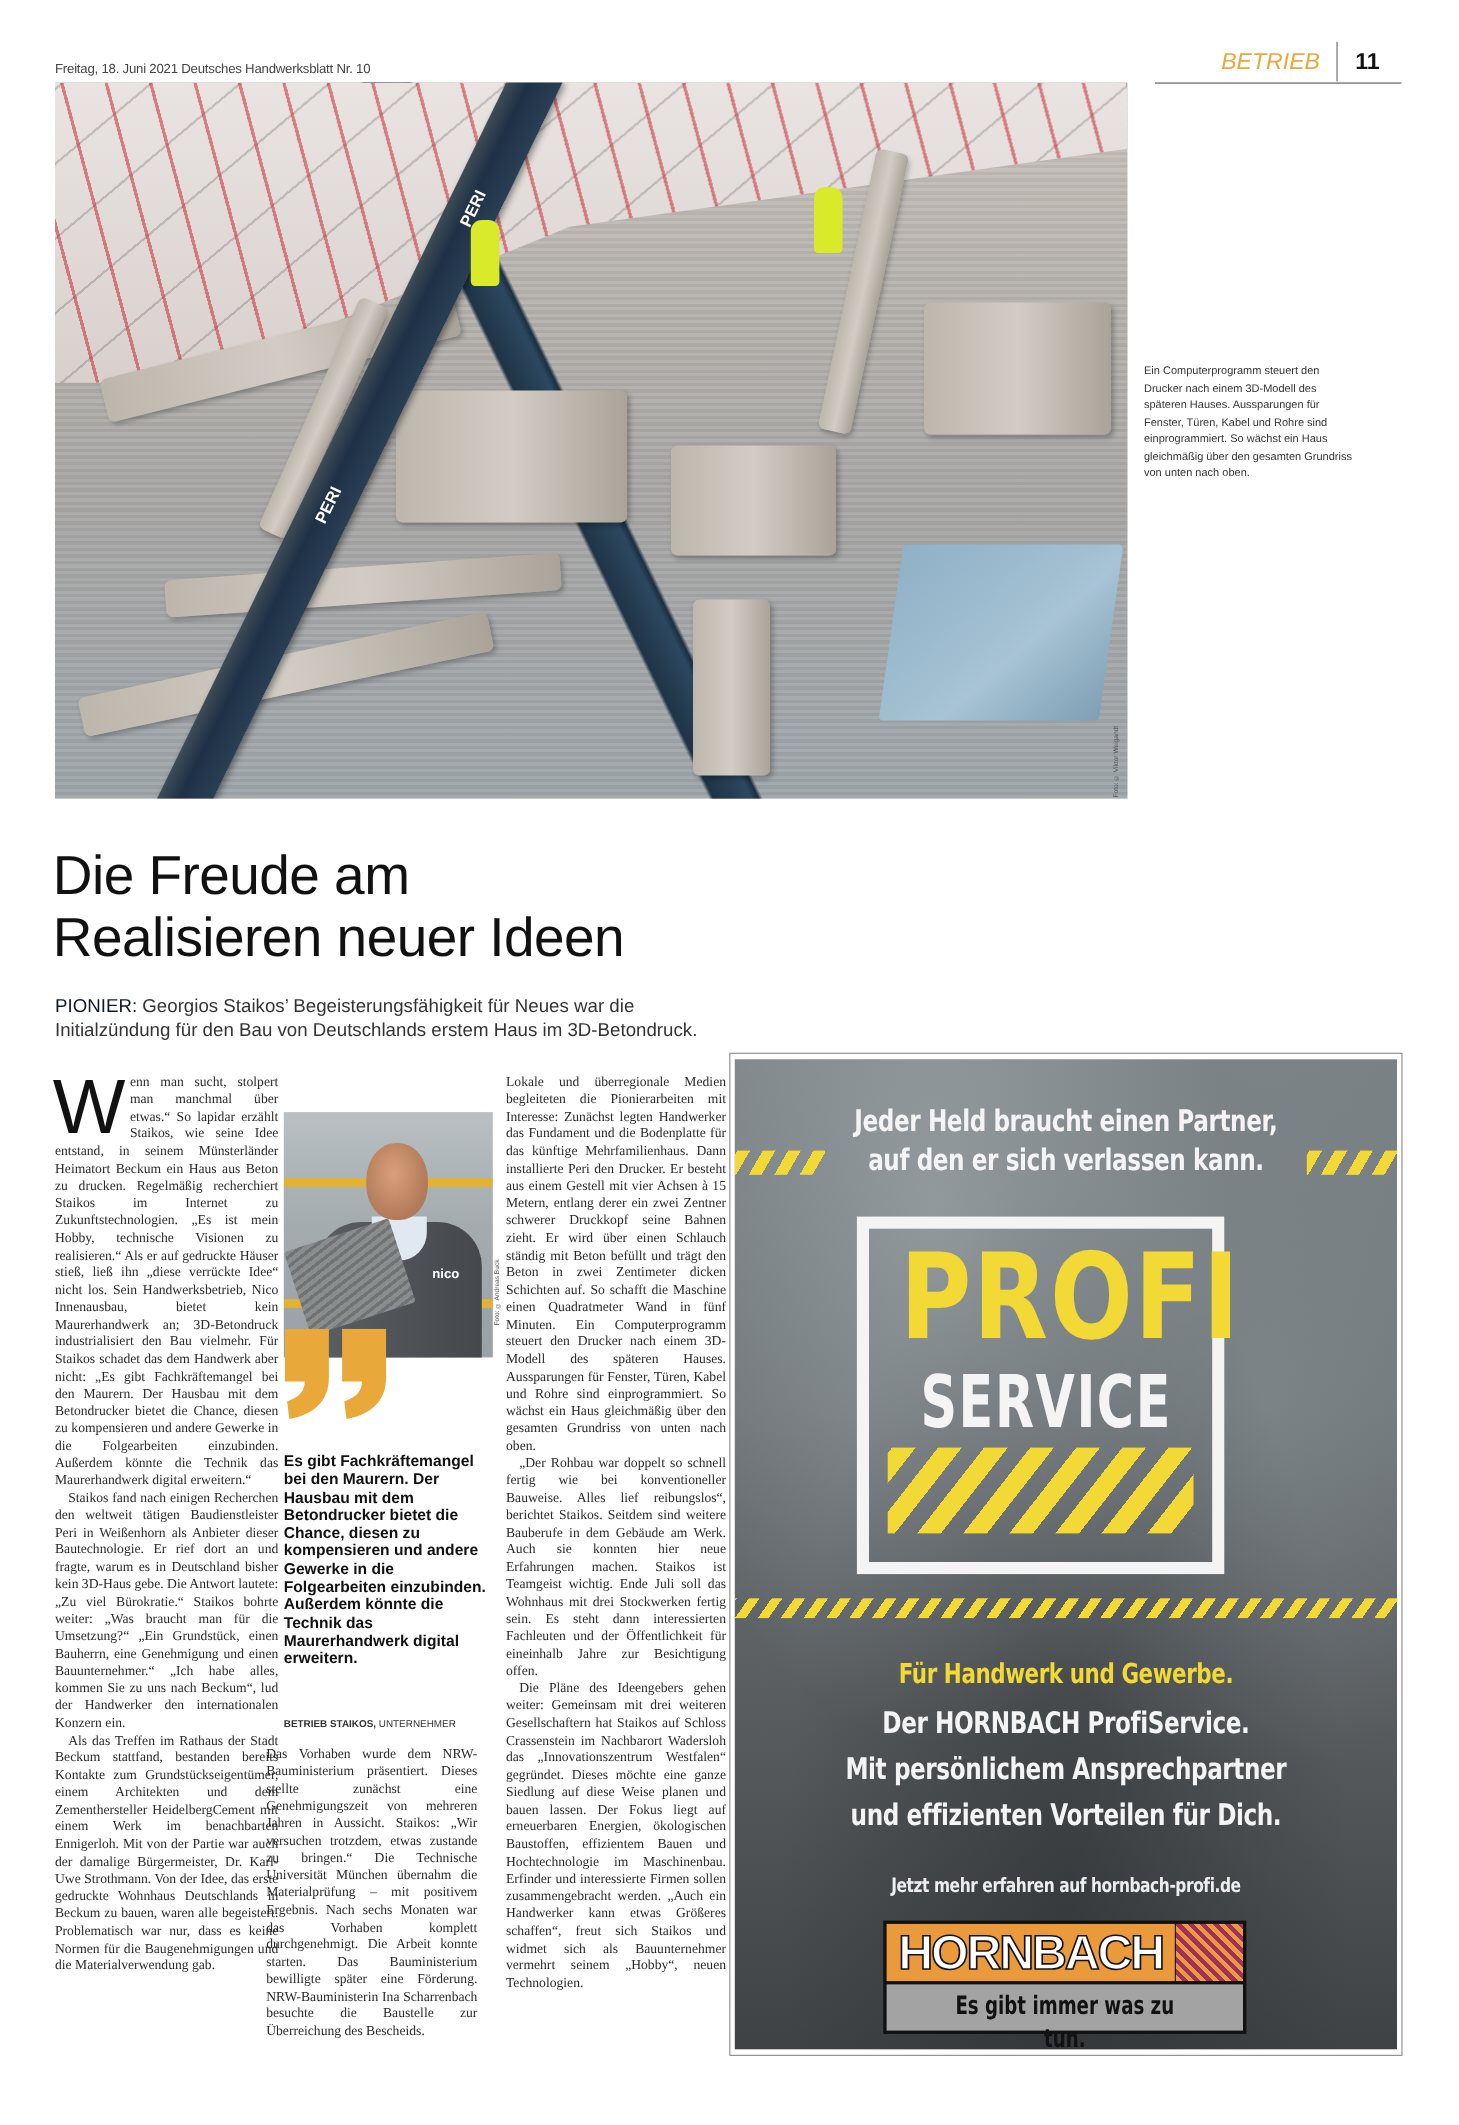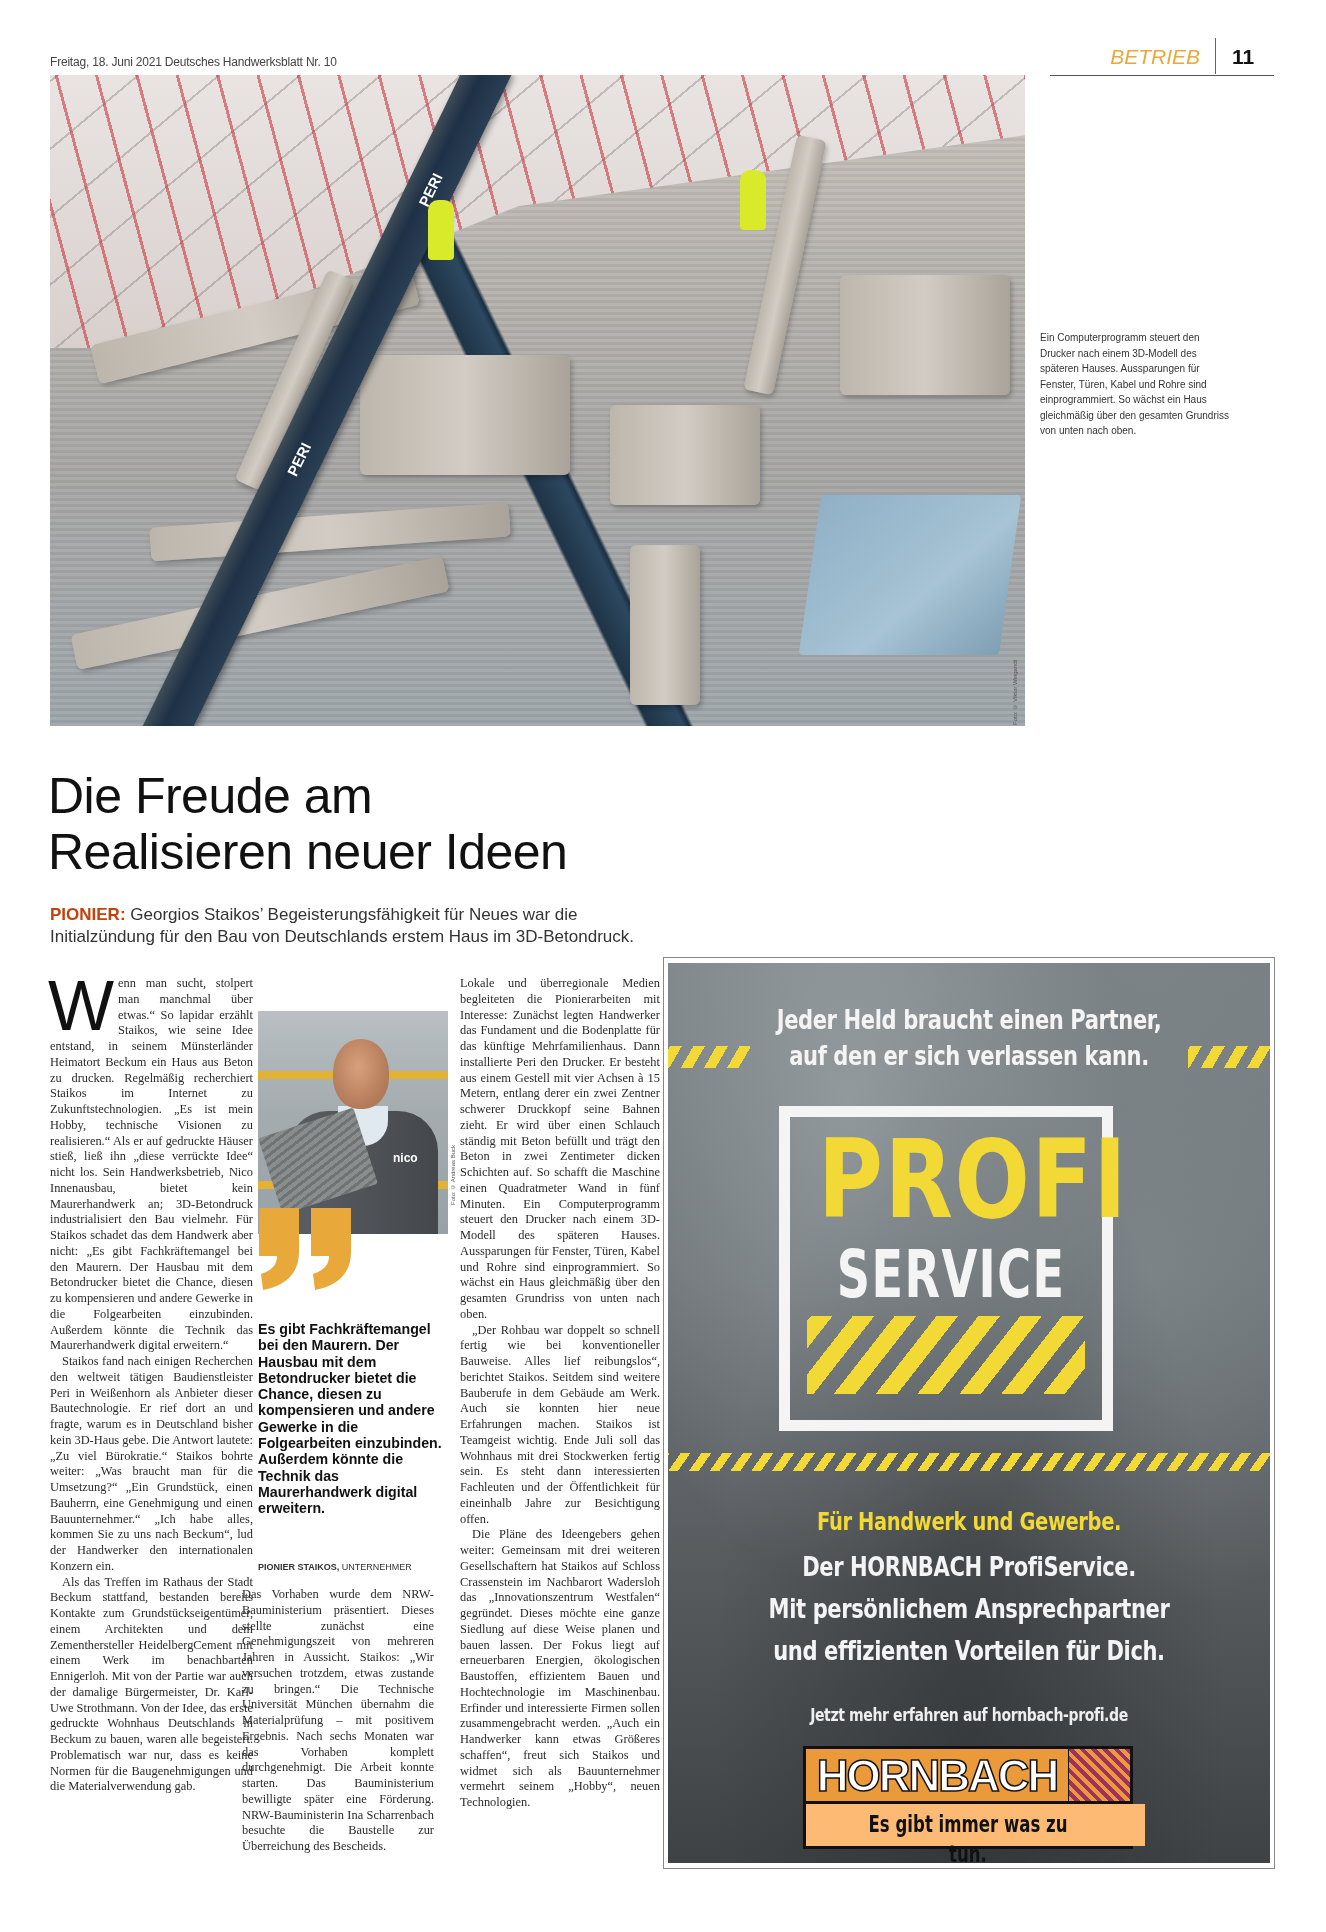--- a/index.html
+++ b/index.html
@@ -32,21 +32,21 @@
   .photo-beam-label { color: #fff; font-family: "Liberation Sans", sans-serif; font-weight: bold; font-size: 15px; transform: rotate(-90deg); }
   .photo-frame { left: 760px; top: 420px; width: 200px; height: 160px; background: linear-gradient(135deg, #8fb0c6, #a7c3d5 60%, #7f9fb4); transform: skewX(-8deg); border-radius: 4px; }
   .photo-worker { width: 26px; height: 60px; background: #d9ea2a; border-radius: 10px 10px 4px 4px; }
   .photo-credit { left: 1012px; top: 630px; width: 12px; height: 95px; writing-mode: vertical-rl; transform: rotate(180deg); font-family: "Liberation Sans", sans-serif; font-size: 6px; color: #555; }
 
   .caption { left: 1040px; top: 330px; width: 190px; font-family: "Liberation Sans", sans-serif; font-size: 10px; line-height: 15.5px; color: #333; }
 
   
   .headline { left: 48px; top: 768px; width: 620px; font-family: "Liberation Sans", sans-serif; font-size: 50px; line-height: 56px; color: #111; letter-spacing: -0.5px; }
   .lead { left: 50px; top: 904px; width: 630px; font-family: "Liberation Sans", sans-serif; font-size: 17px; line-height: 22px; color: #333; }
-  .lead-kicker { color: #c2410c; font-weight: bold; }
+  .lead-kicker { color: #0f172a; font-weight: normal; }
 
   
   .col { font-size: 12.4px; line-height: 15.75px; text-align: justify; hyphens: manual; color: #2a2a2a; }
   .col p { margin: 0; text-indent: 12px; }
   .col p.first { text-indent: 0; }
   .col1 { left: 50px; top: 976px; width: 203px; }
   .col2 { left: 242px; top: 1587px; width: 192px; }
   .col3 { left: 460px; top: 976px; width: 200px; }
   .dropcap { float: left; font-family: "Liberation Sans", sans-serif; font-size: 70px; line-height: 56px; margin: 2px 4px 0 -2px; color: #111; font-weight: normal; }
 
@@ -87,21 +87,21 @@
   .hazard-mid { left: 0; top: 490px; width: 602px; height: 18px; background: repeating-linear-gradient(-55deg, transparent 0 9px, #f2d935 9px 17px); }
   .ad-yellow { left: 0; top: 543px; width: 602px; font-size: 25px; line-height: 32px; color: #f2d935; }
   .ad-white1 { left: 0; top: 587px; width: 602px; font-size: 27px; line-height: 34px; }
   .ad-white2 { left: 0; top: 629px; width: 602px; font-size: 27px; line-height: 34px; }
   .ad-white3 { left: 0; top: 671px; width: 602px; font-size: 27px; line-height: 34px; }
   .ad-url { left: 0; top: 740px; width: 602px; font-size: 18px; line-height: 24px; color: #eeeeee; }
   .hb-logo { left: 135px; top: 783px; width: 330px; height: 103px; background: #111; }
   .hb-top { left: 3px; top: 3px; width: 262px; height: 52px; background: #ea9a3a; }
   .hb-word { left: 0; top: 4px; width: 262px; text-align: center; font-family: "Liberation Sans", sans-serif; font-weight: bold; font-size: 44px; line-height: 46px; color: #fff; letter-spacing: -2px; -webkit-text-stroke: 1.5px #111; }
   .hb-mark { left: 266px; top: 3px; width: 61px; height: 52px; background: repeating-linear-gradient(45deg, #ea9a3a 0 4px, #a2305c 4px 8px); }
-  .hb-slogan-box { left: 3px; top: 58px; width: 324px; height: 42px; background: #fdba74; padding-left: 15px; }
+  .hb-slogan-box { left: 3px; top: 58px; width: 324px; height: 42px; background: #a3a3a3; }
   .hb-slogan { left: 0; top: 5px; width: 324px; text-align: center; font-family: "DejaVu Sans", sans-serif; font-weight: bold; font-size: 23px; line-height: 30px; color: #111; transform: scaleX(0.72); }
 </style>
 </head>
 <body>
 
 <div class="abs hdr-left">Freitag, 18. Juni 2021  Deutsches Handwerksblatt  Nr. 10</div>
 <div class="abs hdr-rubric">BETRIEB</div>
 <div class="abs hdr-vline"></div>
 <div class="abs hdr-page">11</div>
 <div class="abs hdr-rule"></div>
@@ -150,21 +150,21 @@
   <div class="abs portrait-slab"></div>
   <div class="abs portrait-logo">nico</div>
 </div>
 <div class="abs portrait-credit">Foto: © Andreas Buck</div>
 
 <svg class="abs quote-mark" viewBox="0 0 100 82">
   <path d="M4 0 H44 V44 C44 66 30 78 8 82 L6 66 C18 62 22 56 22 48 H4 Z" fill="#e8a93a"></path>
   <path d="M56 0 H96 V44 C96 66 82 78 60 82 L58 66 C70 62 74 56 74 48 H56 Z" fill="#e8a93a"></path>
 </svg>
 <div class="abs quote-text">Es gibt Fachkräftemangel bei den Maurern. Der Hausbau mit dem Betondrucker bietet die Chance, diesen zu kompensieren und andere Gewerke in die Folgearbeiten einzubinden. Außerdem könnte die Technik das Maurerhandwerk digital erweitern.</div>
-<div class="abs quote-author"><b>PIONIER STAIKOS,</b><span> UNTERNEHMER</span></div>
+<div class="abs quote-author"><b>BETRIEB STAIKOS,</b><span> UNTERNEHMER</span></div>
 
 <div class="abs col col2">
   <p class="first">Das Vorhaben wurde dem NRW-Bauministerium präsentiert. Dieses stellte zunächst eine Genehmigungszeit von mehreren Jahren in Aussicht. Staikos: „Wir versuchen trotzdem, etwas zustande zu bringen.“ Die Technische Universität München übernahm die Materialprüfung – mit positivem Ergebnis. Nach sechs Monaten war das Vorhaben komplett durchgenehmigt. Die Arbeit konnte starten. Das Bauministerium bewilligte später eine Förderung. NRW-Bauministerin Ina Scharrenbach besuchte die Baustelle zur Überreichung des Bescheids.</p>
 </div>
 
 <div class="abs col col3">
   <p class="first">Lokale und überregionale Medien begleiteten die Pionierarbeiten mit Interesse: Zunächst legten Handwerker das Fundament und die Bodenplatte für das künftige Mehrfamilienhaus. Dann installierte Peri den Drucker. Er besteht aus einem Gestell mit vier Achsen à 15 Metern, entlang derer ein zwei Zentner schwerer Druckkopf seine Bahnen zieht. Er wird über einen Schlauch ständig mit Beton befüllt und trägt den Beton in zwei Zentimeter dicken Schichten auf. So schafft die Maschine einen Quadratmeter Wand in fünf Minuten. Ein Computerprogramm steuert den Drucker nach einem 3D-Modell des späteren Hauses. Aussparungen für Fenster, Türen, Kabel und Rohre sind einprogrammiert. So wächst ein Haus gleichmäßig über den gesamten Grundriss von unten nach oben.</p>
   <p>„Der Rohbau war doppelt so schnell fertig wie bei konventioneller Bauweise. Alles lief reibungslos“, berichtet Staikos. Seitdem sind weitere Bauberufe in dem Gebäude am Werk. Auch sie konnten hier neue Erfahrungen machen. Staikos ist Teamgeist wichtig. Ende Juli soll das Wohnhaus mit drei Stockwerken fertig sein. Es steht dann interessierten Fachleuten und der Öffentlichkeit für eineinhalb Jahre zur Besichtigung offen.</p>
   <p>Die Pläne des Ideengebers gehen weiter: Gemeinsam mit drei weiteren Gesellschaftern hat Staikos auf Schloss Crassenstein im Nachbarort Wadersloh das „Innovationszentrum Westfalen“ gegründet. Dieses möchte eine ganze Siedlung auf diese Weise planen und bauen lassen. Der Fokus liegt auf erneuerbaren Energien, ökologischen Baustoffen, effizientem Bauen und Hochtechnologie im Maschinenbau. Erfinder und interessierte Firmen sollen zusammengebracht werden. „Auch ein Handwerker kann etwas Größeres schaffen“, freut sich Staikos und widmet sich als Bauunternehmer vermehrt seinem „Hobby“, neuen Technologien.</p>
 </div>

